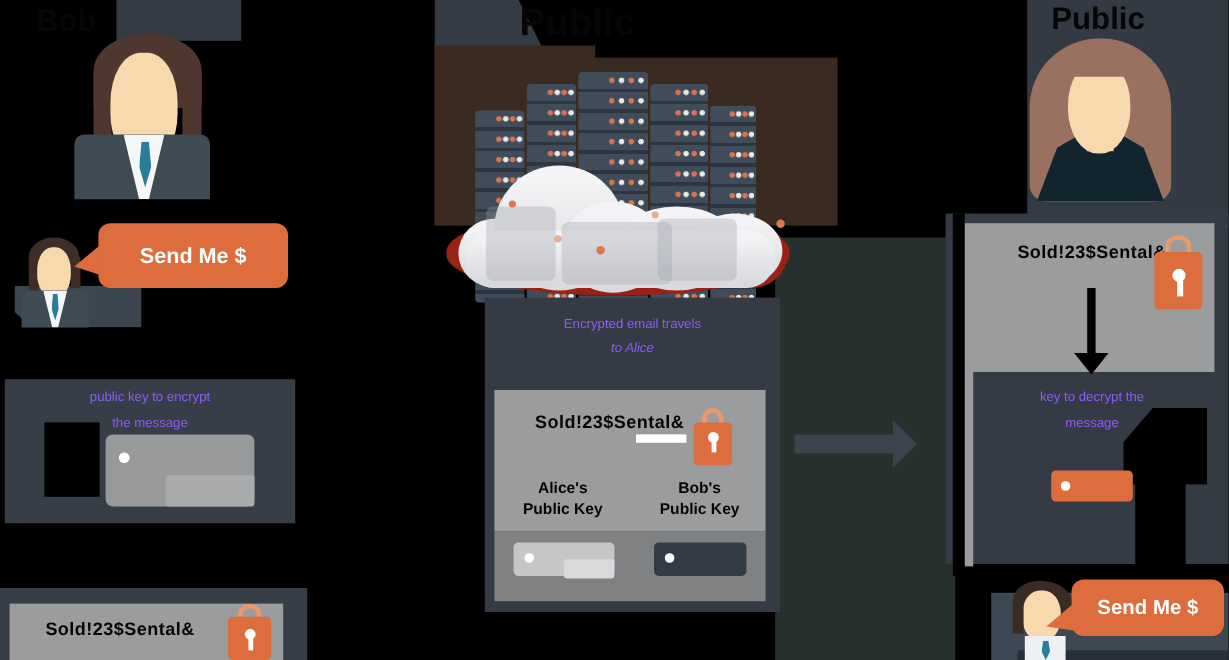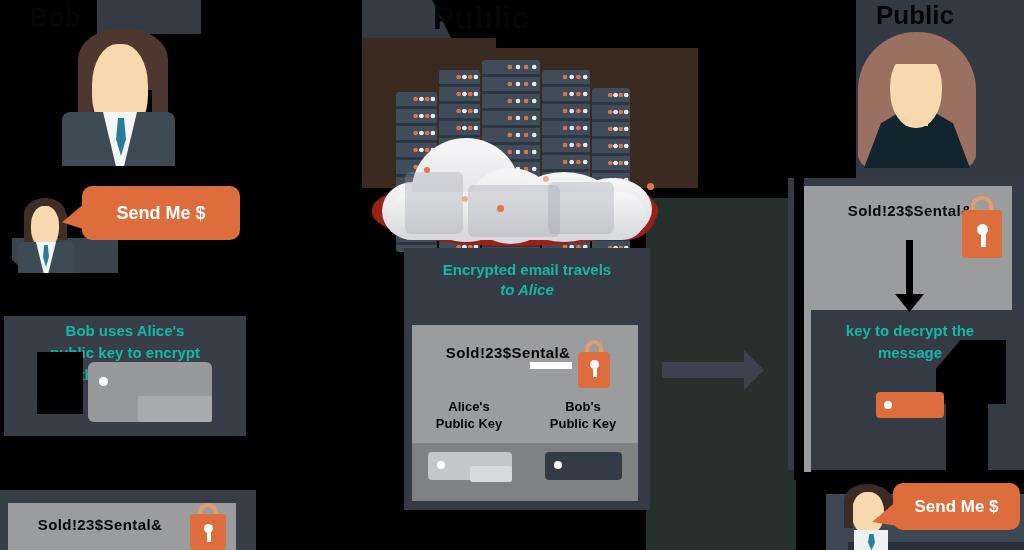--- a/index.html
+++ b/index.html
@@ -1,20 +1,20 @@
 <!DOCTYPE html>
 <html><head>
 <meta charset="utf-8">
 <style>
   html,body{margin:0;padding:0;background:#000;}
   .stage{position:relative;width:1024px;height:550px;background:#000;overflow:hidden;
          font-family:"Liberation Sans",sans-serif;}
   .abs{position:absolute;}
   .title{font-weight:bold;color:#060606;}
-  .cap{font-weight:bold;font-size:15px;color:#14b8a6;text-align:center;line-height:22px;}
+  .cap{font-weight:normal;font-size:11px;color:#8b5cf6;text-align:center;line-height:22px;}
   .enc{font-weight:bold;font-size:15px;color:#060606;text-align:center;letter-spacing:.4px;}
   .bubble{background:#dd6d3c;border-radius:10px;display:flex;align-items:center;justify-content:center;}
   .bubble span{color:#fff;font-weight:bold;font-size:18px;}
   .tail{background:#dd6d3c;}
   .panel{background:#353b44;}
   .graybox{background:#9b9c9e;}
   .tower{background:repeating-linear-gradient(180deg,#414c5b 0 14px,#2c3542 14px 17px);border-radius:3px;}
   .tower::after{content:"";position:absolute;inset:0;
     background-image:
       radial-gradient(circle at 48% 7px,#db7348 0 2px,transparent 2.6px),
@@ -123,21 +123,20 @@
     <div class="abs" style="left:18px;top:46px;width:20px;height:31px;background:#f4f6f8;clip-path:polygon(0 0,100% 0,62% 100%,38% 100%);"></div>
     <div class="abs" style="left:25px;top:49px;width:6px;height:22px;background:#2a7d99;clip-path:polygon(20% 0,80% 0,100% 55%,50% 100%,0 55%);"></div>
   </div>
   <div class="abs tail" style="left:62px;top:202px;width:24px;height:28px;clip-path:polygon(0 72%,100% 0,100% 100%);"></div>
   <div class="abs bubble" style="left:82px;top:186px;width:158px;height:54px;">
     <span>Send Me $</span>
   </div>
 
   <div class="abs panel" style="left:4px;top:316px;width:242px;height:120px;background:#373e47;"></div>
   <div class="abs cap" style="left:8px;top:320px;width:234px;">
-    <div>Bob uses Alice's</div>
     <div>public key to encrypt</div>
     <div>the message</div>
   </div>
   <div class="abs black" style="left:37px;top:352px;width:46px;height:62px;"></div>
   <div class="abs" style="left:88px;top:362px;width:124px;height:60px;background:#98999b;border-radius:6px;"></div>
   <div class="abs" style="left:138px;top:396px;width:74px;height:26px;background:#a9aaac;border-radius:2px;"></div>
   <div class="abs kh-c" style="left:99px;top:377px;width:9px;height:9px;"></div>
 
   <div class="abs panel" style="left:0;top:490px;width:256px;height:60px;background:#373e47;"></div>
   <div class="abs graybox" style="left:8px;top:503px;width:228px;height:47px;"></div>

